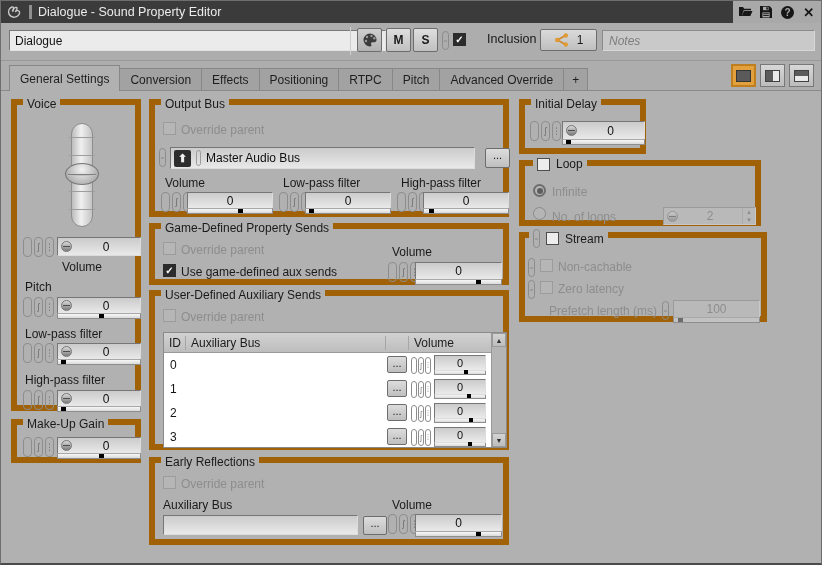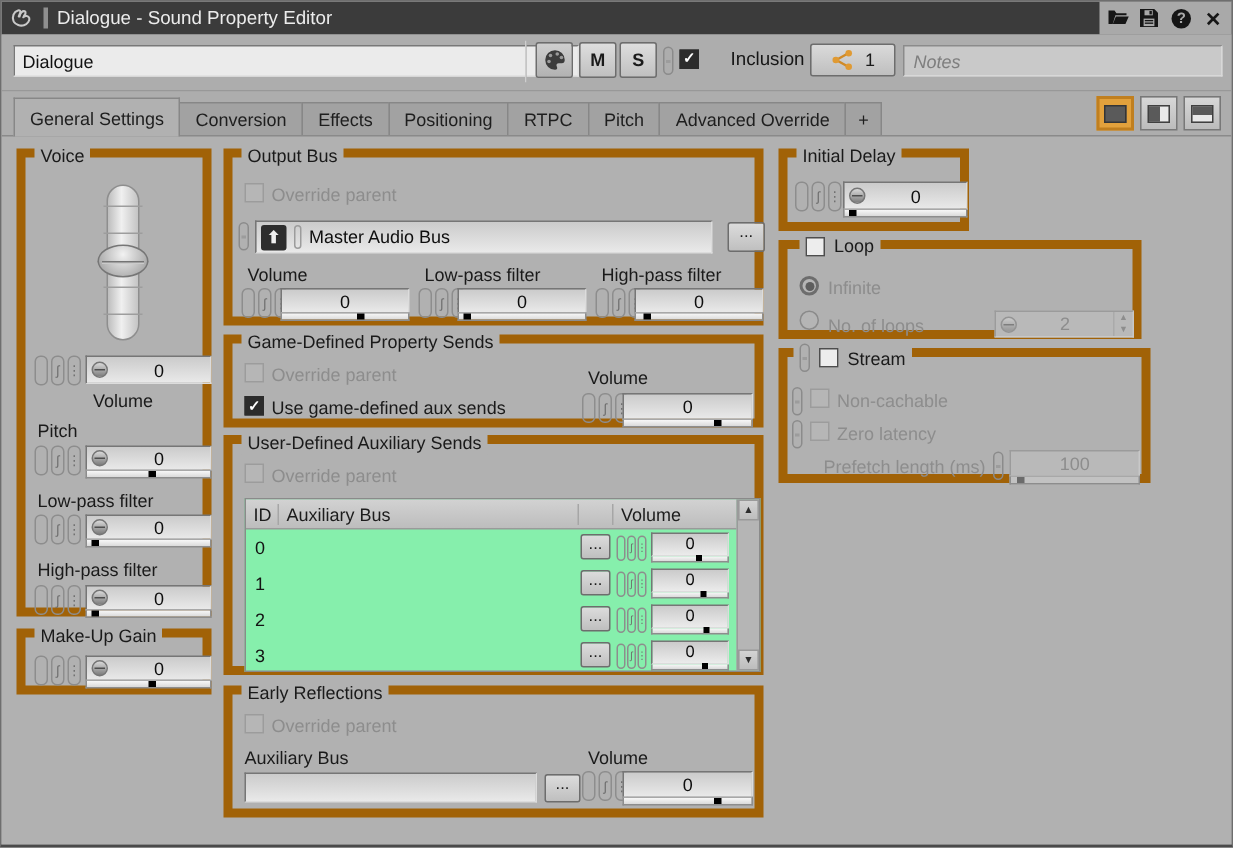--- a/index.html
+++ b/index.html
@@ -117,21 +117,21 @@
             background:linear-gradient(to right,#bdbdbd,#f0f0f0 45%,#c4c4c4); border:1px solid #8e8e8e; }
   .ftick { position:absolute; left:4px; width:26px; height:1px; background:#9d9d9d; }
   .fzero { position:absolute; left:0; width:34px; height:1px; background:#8a8a8a; }
   .fhandle { position:absolute; left:0; width:34px; height:22px; border-radius:50%;
              background:radial-gradient(circle at 50% 28%, #f2f2f2, #b7b7b7 65%, #949494);
              border:1px solid #767676; }
   .fhandle::after { content:""; position:absolute; left:2px; right:2px; top:50%; height:2px;
                     background:linear-gradient(#5f5f5f,#e0e0e0); }
 
   
-  .utable { position:absolute; border:1px solid #8a8a8a; background:#86efac; }
+  .utable { position:absolute; border:1px solid #8a8a8a; background:#ffffff; }
   .uhead { position:absolute; left:0; top:0; right:15px; height:20px;
            background:linear-gradient(#d2d2d2,#bdbdbd); border-bottom:1px solid #9a9a9a;
            display:grid; grid-template-columns:22px 200px 23px 1fr; align-items:center; font-size:12px; color:#1c1c1c; }
   .uhead .hc { padding-left:5px; height:14px; line-height:14px; border-right:1px solid #a6a6a6; }
   .uhead .hc:last-child { border-right:none; }
   .urow { position:absolute; left:0; right:15px; height:24px; display:grid;
           grid-template-columns:22px 200px 23px 1fr; align-items:center; font-size:12px; color:#141414; }
   .urow .idc { padding-left:6px; }
   .volcell { display:flex; align-items:center; gap:3px; padding-left:2px; }
   .rowfld { position:relative; width:52px; height:16px; display:flex; align-items:center;

